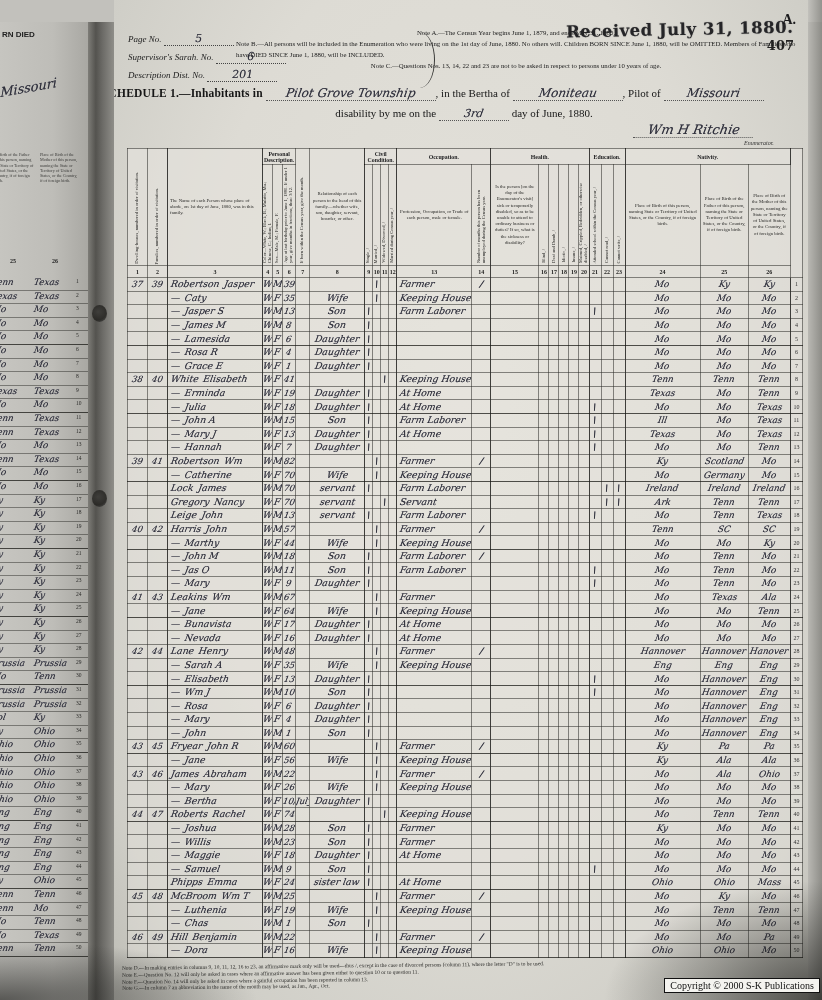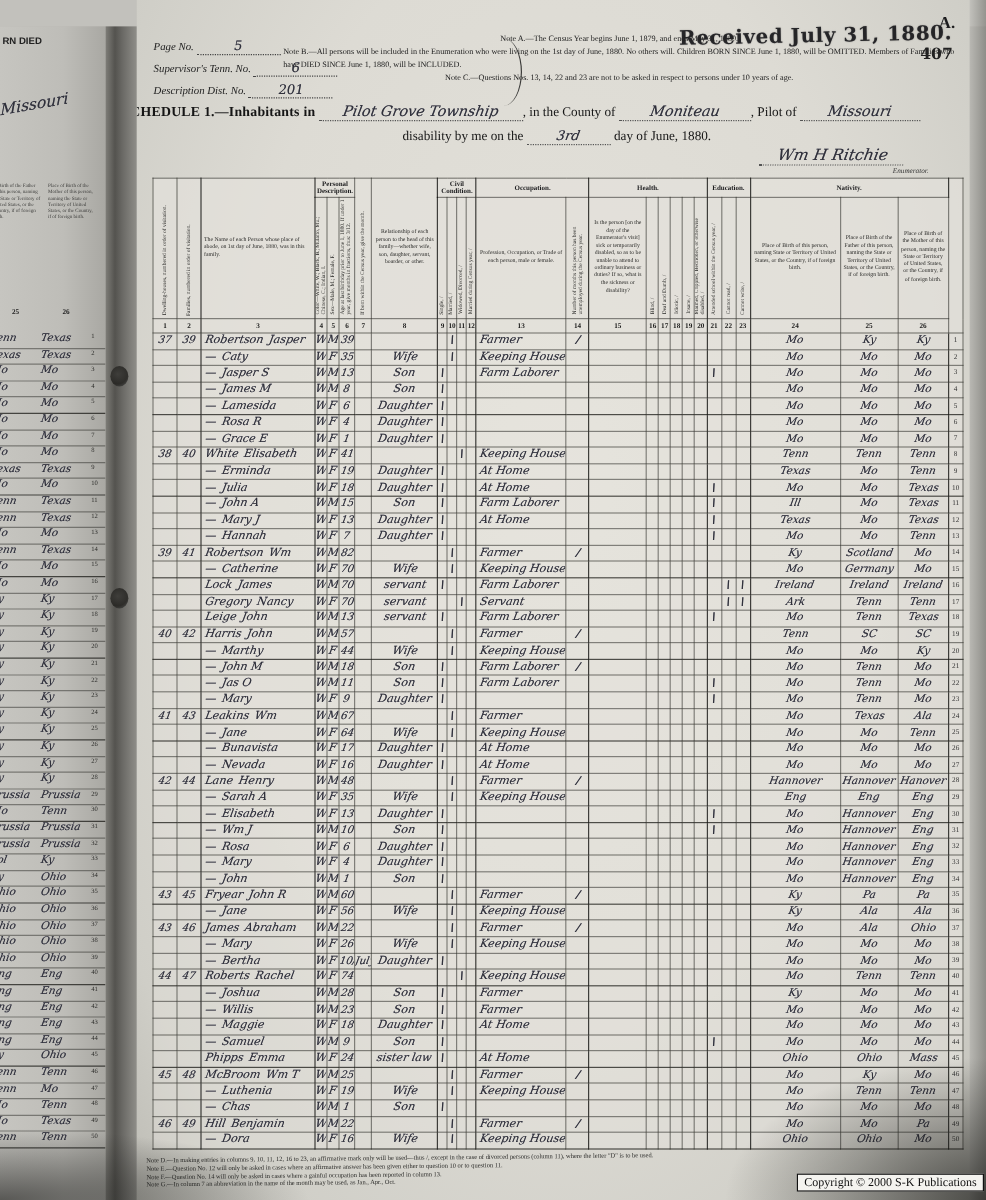--- a/index.html
+++ b/index.html
@@ -382,39 +382,39 @@
     <div class="abs corner-letter" style="right:12px;top:12px;">A.</div>
     <div class="abs received" style="left:452px;top:20px;">Received July 31, 1880.</div>
     <div class="abs pagenum407" style="right:14px;top:38px;">407</div>
 
     <div class="dist-box">
       <div class="dist-line" style="left:8px;top:2px;">
         <span>Page No.</span>
         <span class="rule"><span class="hw val">5</span></span>
       </div>
       <div class="dist-line" style="left:8px;top:20px;">
-        <span>Supervisor's Tenn. No.</span>
+        <span>Supervisor's Sarah. No.</span>
         <span class="rule"><span class="hw val">6</span></span>
       </div>
       <div class="dist-line" style="left:8px;top:38px;">
         <span>Description Dist. No.</span>
         <span class="rule"><span class="hw val">201</span></span>
       </div>
       <div class="brace"></div>
     </div>
 
     <div class="notes-top">
       <div style="text-align:center;">Note A.—The Census Year begins June 1, 1879, and ends May 31, 1880.</div>
       <div>Note B.—All persons will be included in the Enumeration who were living on the 1st day of June, 1880.  No others will.  Children BORN SINCE June 1, 1880, will be OMITTED.  Members of Families who have DIED SINCE June 1, 1880, will be INCLUDED.</div>
       <div style="text-align:center;">Note C.—Questions Nos. 13, 14, 22 and 23 are not to be asked in respect to persons under 10 years of age.</div>
     </div>
 
     <div class="schedule-line">
       <span class="sch-title">SCHEDULE 1.—Inhabitants in</span>
-      <span class="fill" style="min-width:170px;"><span class="hw" style="font-size:12px;">Pilot Grove Township</span></span><span>, in the County of</span>
+      <span class="fill" style="min-width:170px;"><span class="hw" style="font-size:12px;">Pilot Grove Township</span></span><span>, in the Bertha of</span>
       <span class="fill" style="min-width:110px;"><span class="hw" style="font-size:12px;">Moniteau</span></span><span>, Pilot of</span>
       <span class="fill" style="min-width:100px;"><span class="hw" style="font-size:12px;">Missouri</span></span>
     </div>
     <div class="enum-line">
       <span>disability by me on the</span>
       <span class="fill" style="min-width:70px;"><span class="hw" style="font-size:11px;">3rd</span></span>
       <span>day of June, 1880.</span>
     </div>
     <div class="signature">
       <span class="hw" style="font-size:13px;border-bottom:1px dotted #555;padding:0 14px;">Wm H Ritchie</span>

